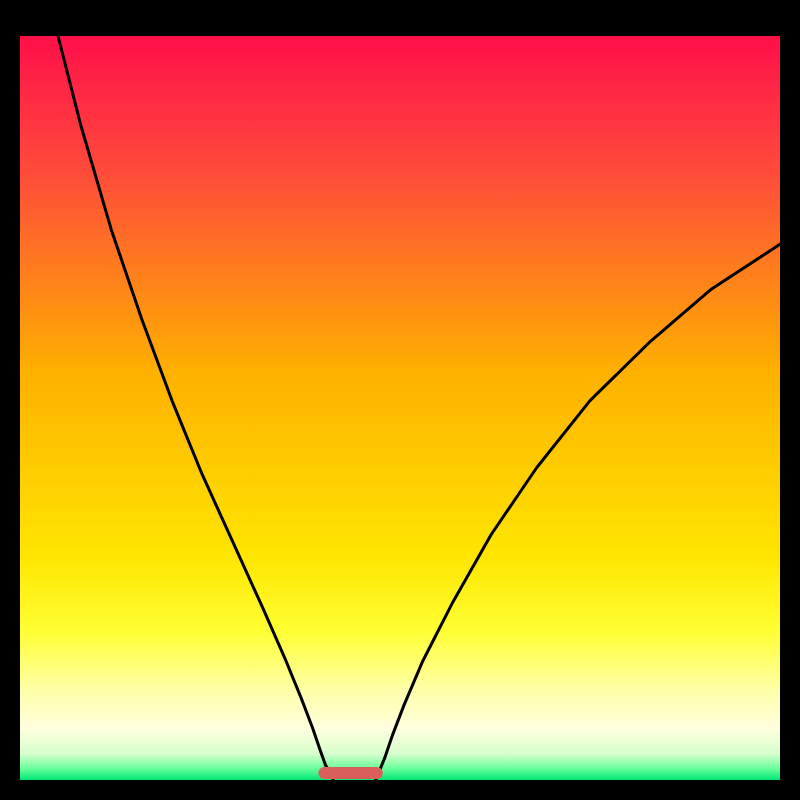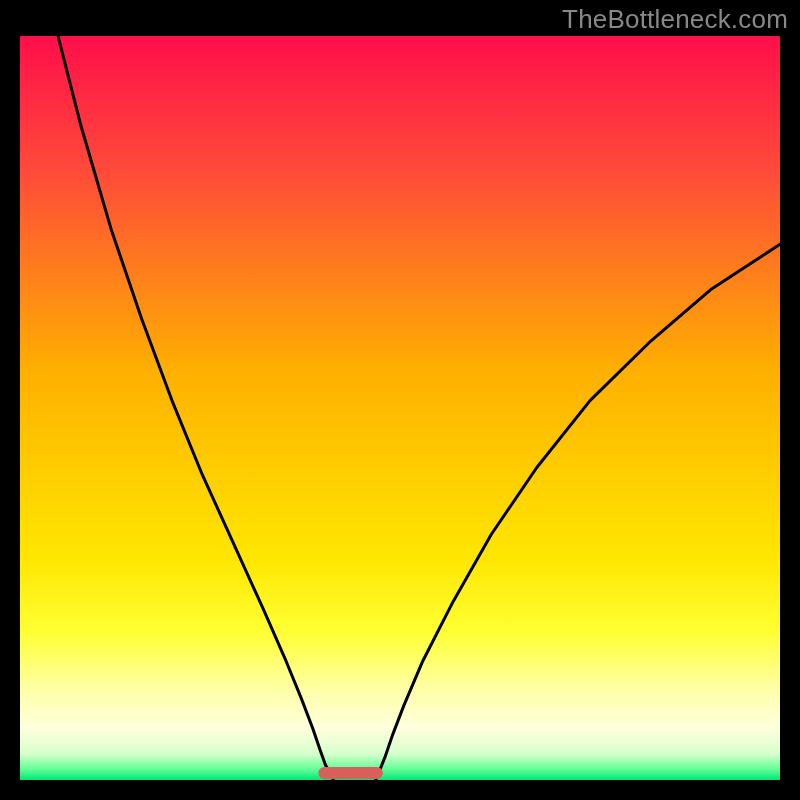--- a/index.html
+++ b/index.html
@@ -35,21 +35,20 @@
     height: 744px;
   }
   svg {
     display: block;
   }
 </style>
 </head>
 <body>
 
 <div class="container">
-  <div class="watermark">TheBottleneck.com</div>
   <div class="plot-area">
     <svg id="chart-svg" width="760" height="744" viewBox="0 0 760 744">
         <defs>
           <linearGradient id="bg-grad" x1="0" y1="0" x2="0" y2="1">
             <stop offset="0%" stop-color="#ff0f4a"></stop>
             <stop offset="18%" stop-color="#ff4a3a"></stop>
             <stop offset="45%" stop-color="#ffb000"></stop>
             <stop offset="70%" stop-color="#ffe600"></stop>
             <stop offset="80%" stop-color="#ffff33"></stop>
             <stop offset="88%" stop-color="#ffffaa"></stop>

